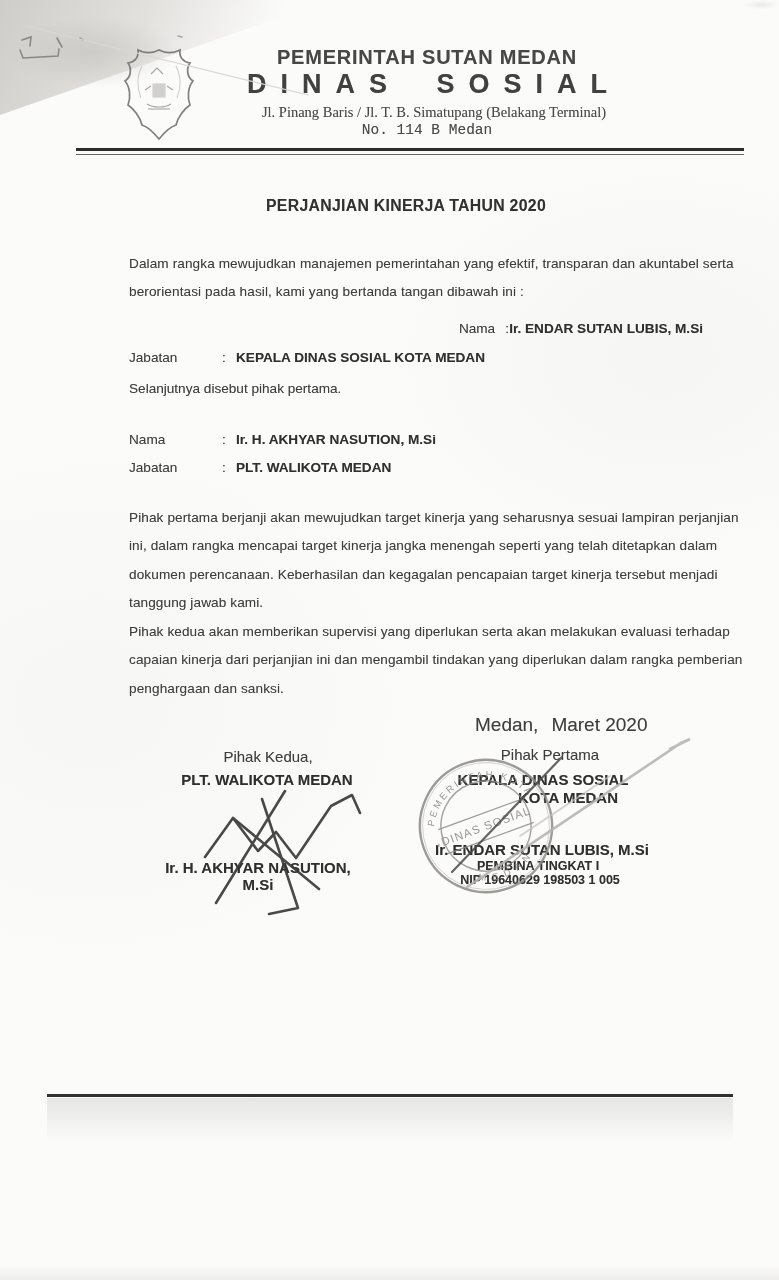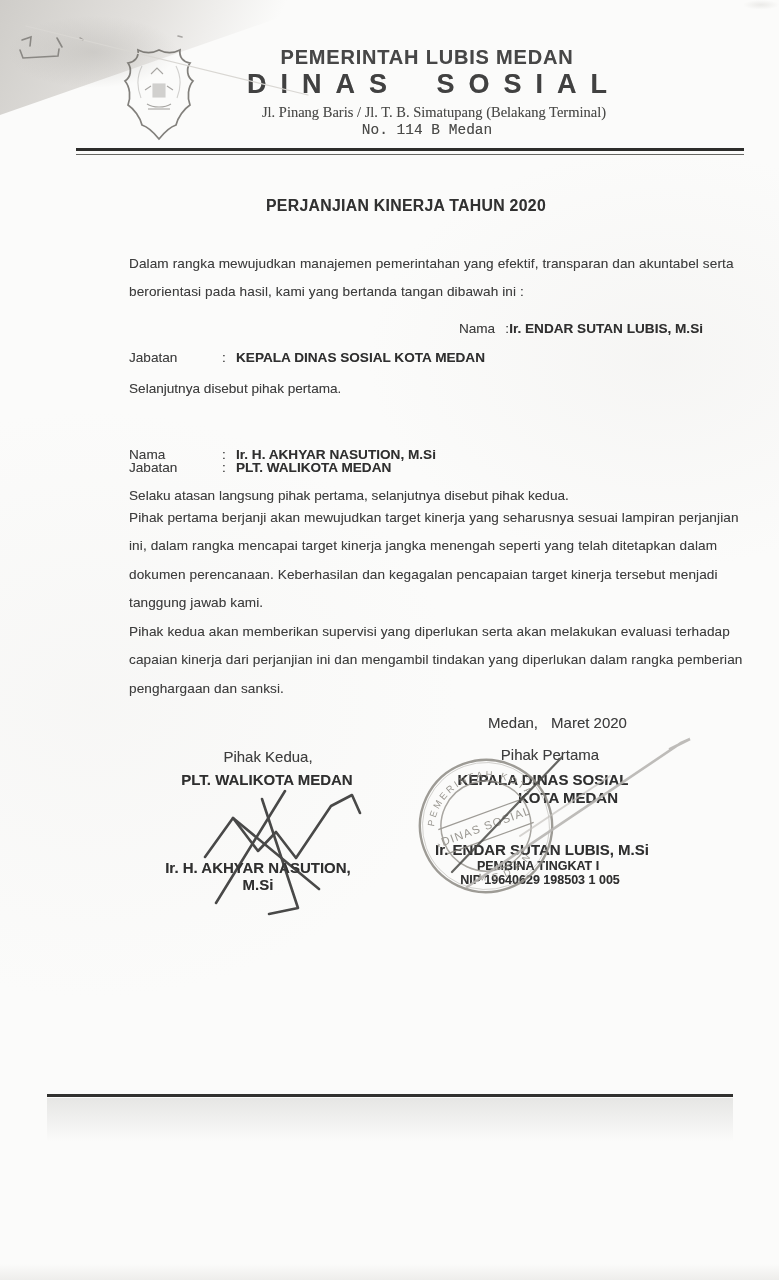--- a/index.html
+++ b/index.html
@@ -30,21 +30,21 @@
   .para{left:129px;width:574px;font-size:13.6px;letter-spacing:.1px;}
   .jl{text-align:justify;text-align-last:justify;height:28.4px;line-height:28.4px;white-space:nowrap;}
   .jl.last{text-align-last:left;}
   
   .frow{left:129px;width:574px;font-size:13.6px;line-height:18px;}
   .frow .lbl{display:inline-block;width:93px;}
   .frow .col{display:inline-block;width:14px;}
   .frow .val{font-weight:bold;color:#2f2f2f;}
   .note{left:129px;width:574px;font-size:13.6px;}
   
-  .dateline{top:714px;left:488px;font-size:15px;}
+  .dateline{top:714px;left:475px;font-size:19px;}
   .dateline .dt{margin-left:13px;}
   .sig{font-size:15px;}
   .sig.b{font-weight:bold;color:#2f2f2f;}
   .small-b{font-weight:bold;color:#2f2f2f;}
   
   .bottom-rule{top:1094px;left:47px;width:686px;height:3.4px;background:#31312f;}
   .bottom-band{top:1097.5px;left:47px;width:686px;height:44px;
     background:linear-gradient(to bottom,#e6e6e4,rgba(251,251,250,0));}
   
   .wedge{top:0;left:0;width:330px;height:115px;
@@ -80,21 +80,21 @@
         <path d="M 34,28 L 40,22 L 46,28"></path>
         <rect x="36" y="38" width="12" height="13" fill="#8b8985" opacity="0.5"></rect>
         <path d="M 28,44 L 34,40 M 56,44 L 50,40"></path>
         <path d="M 30,58 C 36,62 48,62 54,58"></path>
         <path d="M 31,63 L 53,63"></path>
         <path d="M 25,20 C 20,30 20,42 24,52" opacity="0.5"></path>
         <path d="M 59,20 C 64,30 64,42 60,52" opacity="0.5"></path>
       </g>
     </svg>
   </div>
-  <div class="abs ctr soft lh-gov">PEMERINTAH LUBIS MEDAN</div>
+  <div class="abs ctr soft lh-gov">PEMERINTAH SUTAN MEDAN</div>
   <div class="abs ctr soft lh-agency">DINAS SOSIAL</div>
   <div class="abs ctr soft lh-addr1">Jl. Pinang Baris / Jl. T. B. Simatupang (Belakang Terminal)</div>
   <div class="abs ctr soft lh-addr2">No. 114 B Medan</div>
   <div class="abs rule-thick"></div>
   <div class="abs rule-thin"></div>
 
   <div class="abs ctr soft doc-title">PERJANJIAN KINERJA TAHUN 2020</div>
 
   <div class="abs para soft" style="top:250px;">
     <div class="jl">Dalam rangka mewujudkan manajemen pemerintahan yang efektif, transparan dan akuntabel serta</div>
@@ -102,27 +102,26 @@
   </div>
 
   <div class="abs frow soft" style="top:320px;text-align:right;">
     <span class="lbl">Nama</span><span class="col">:</span><span class="val">Ir. ENDAR SUTAN LUBIS, M.Si</span>
   </div>
   <div class="abs note soft" style="top:381px;">Selanjutnya disebut pihak pertama.</div>
   <div class="abs frow soft" style="top:349px;">
     <span class="lbl">Jabatan</span><span class="col">:</span><span class="val">KEPALA DINAS SOSIAL KOTA MEDAN</span>
   </div>
 
-  <div class="abs frow soft" style="top:446px;">
+  <div class="abs frow soft" style="top:431px;">
     <span class="lbl">Nama</span><span class="col">:</span><span class="val">Ir. H. AKHYAR NASUTION, M.Si</span>
   </div>
   <div class="abs frow soft" style="top:459px;">
     <span class="lbl">Jabatan</span><span class="col">:</span><span class="val">PLT. WALIKOTA MEDAN</span>
   </div>
-  <div class="abs note soft" style="top:488px;">Selaku atasan langsung pihak pertama, selanjutnya disebut pihak kedua.</div>
 
   <div class="abs para soft" style="top:504px;margin-top:0;top:504px;">
     <div style="height:0;"></div>
   </div>
   <div class="abs para soft" style="top:504px;">
     <div class="jl">Pihak pertama berjanji akan mewujudkan target kinerja yang seharusnya sesuai lampiran perjanjian</div>
     <div class="jl">ini, dalam rangka mencapai target kinerja jangka menengah seperti yang telah ditetapkan dalam</div>
     <div class="jl">dokumen perencanaan. Keberhasilan dan kegagalan pencapaian target kinerja tersebut menjadi</div>
     <div class="jl last">tanggung jawab kami.</div>
   </div>

